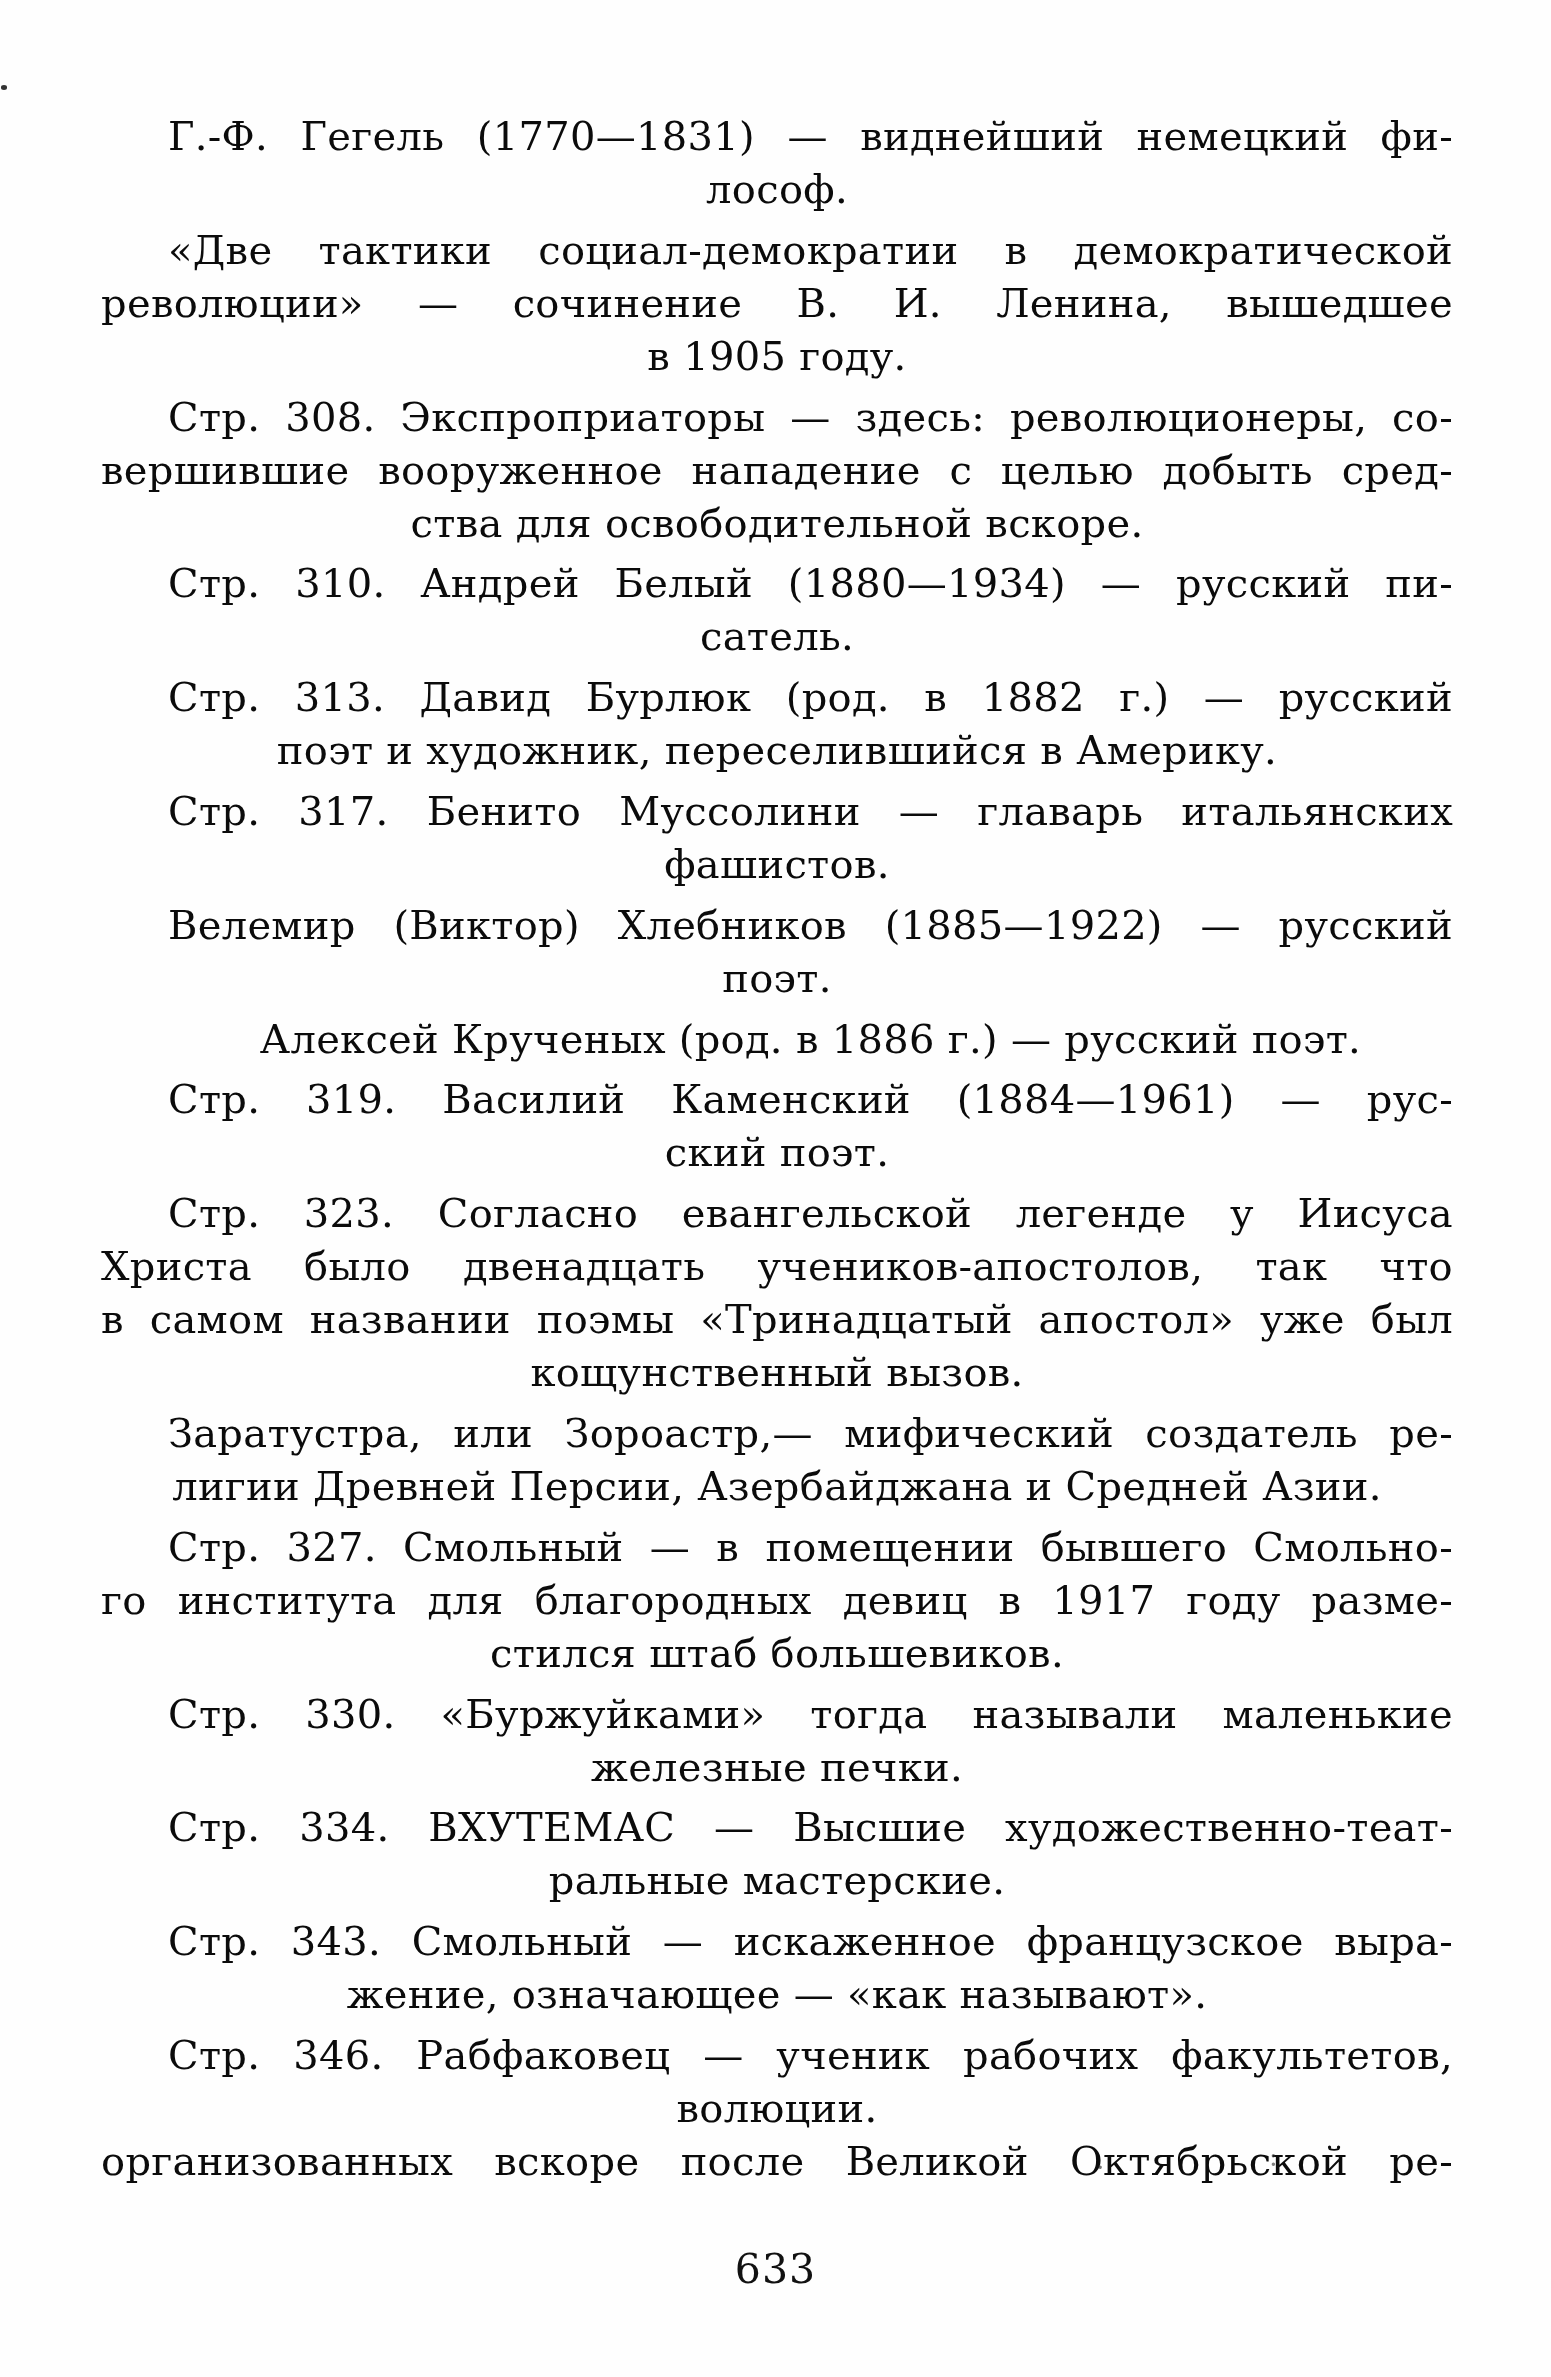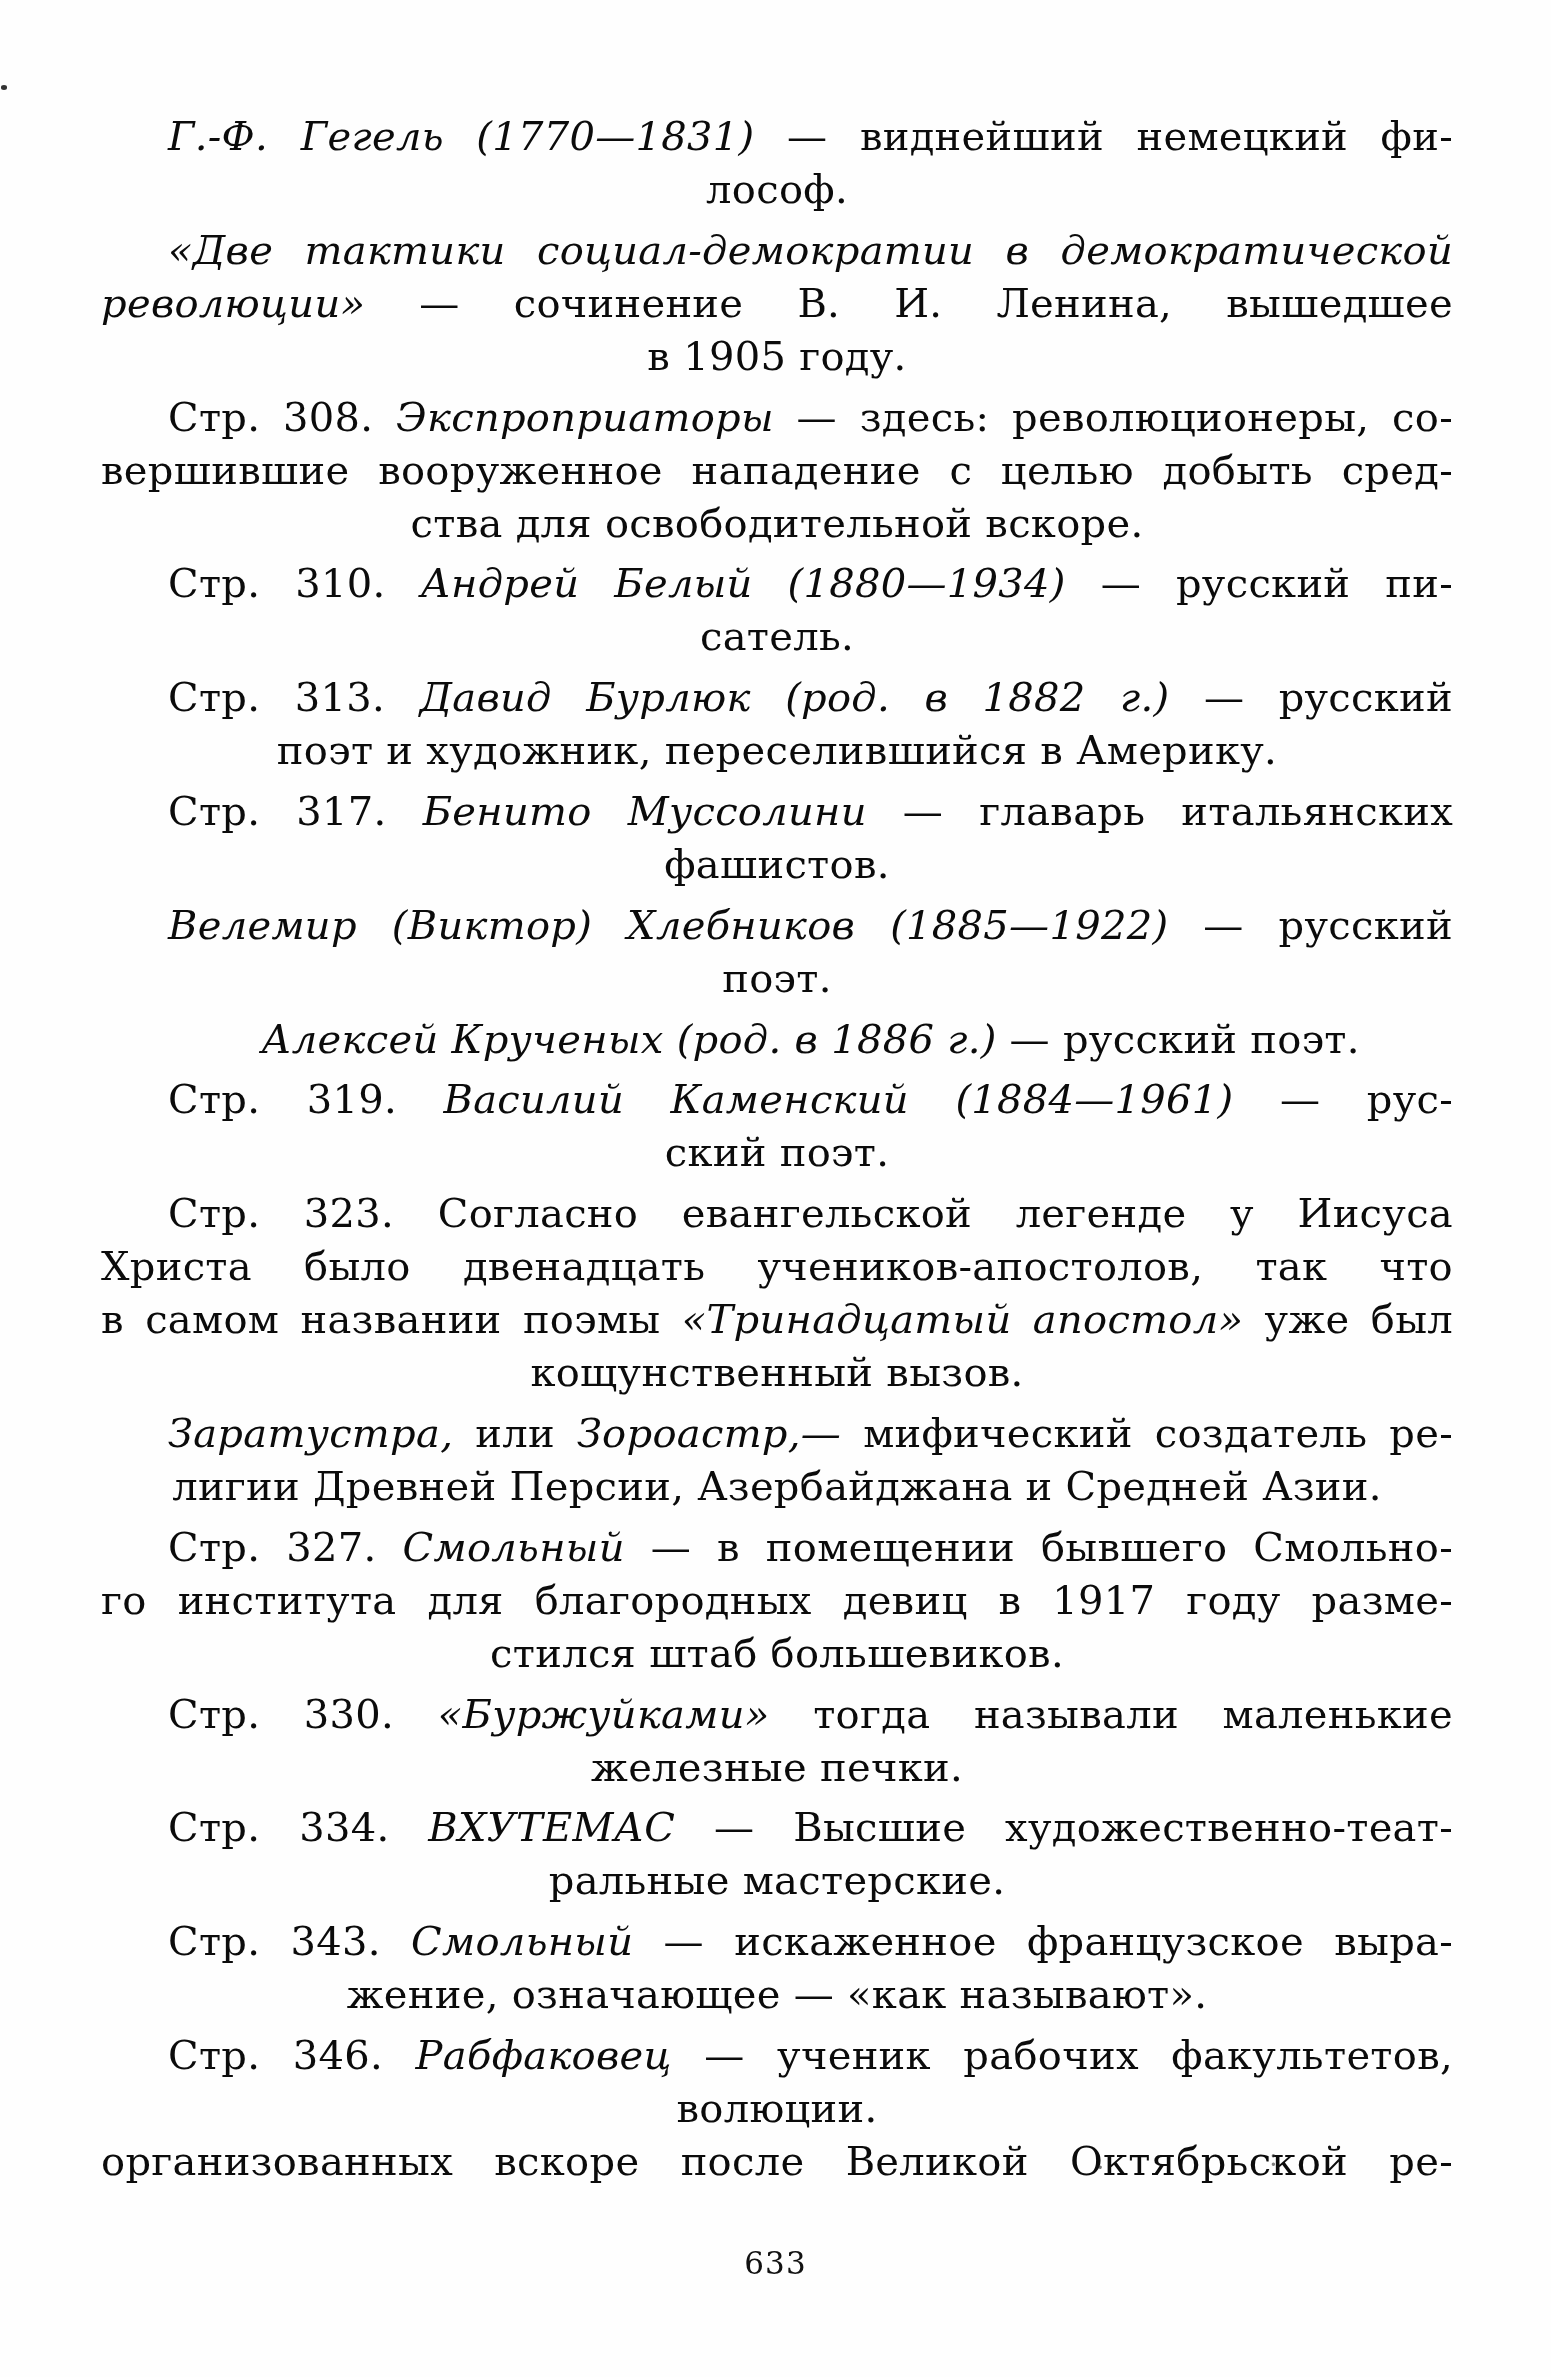--- a/index.html
+++ b/index.html
@@ -35,29 +35,29 @@
   .para:first-child { margin-top: 0; }
   .line {
     text-align: center;
     white-space: normal;
   }
   .line.j {
     text-align: justify;
     text-align-last: justify;
   }
   .line.indent { text-indent: 67px; }
-  .it { font-style: italic; }
+  .it { }
   .rm { font-style: normal; margin-top: 14px; }
   .folio {
     position: absolute;
     left: 0;
     width: 1551px;
     top: 2245px;
     text-align: center;
-    font-size: 31px;
+    font-size: 41px;
     letter-spacing: 1.1px;
     color: #111;
   }
   .speck {
     position: absolute;
     left: 1.1px;
     top: 85px;
     width: 6.2px;
     height: 4.5px;
     background: #1c1c1c;

